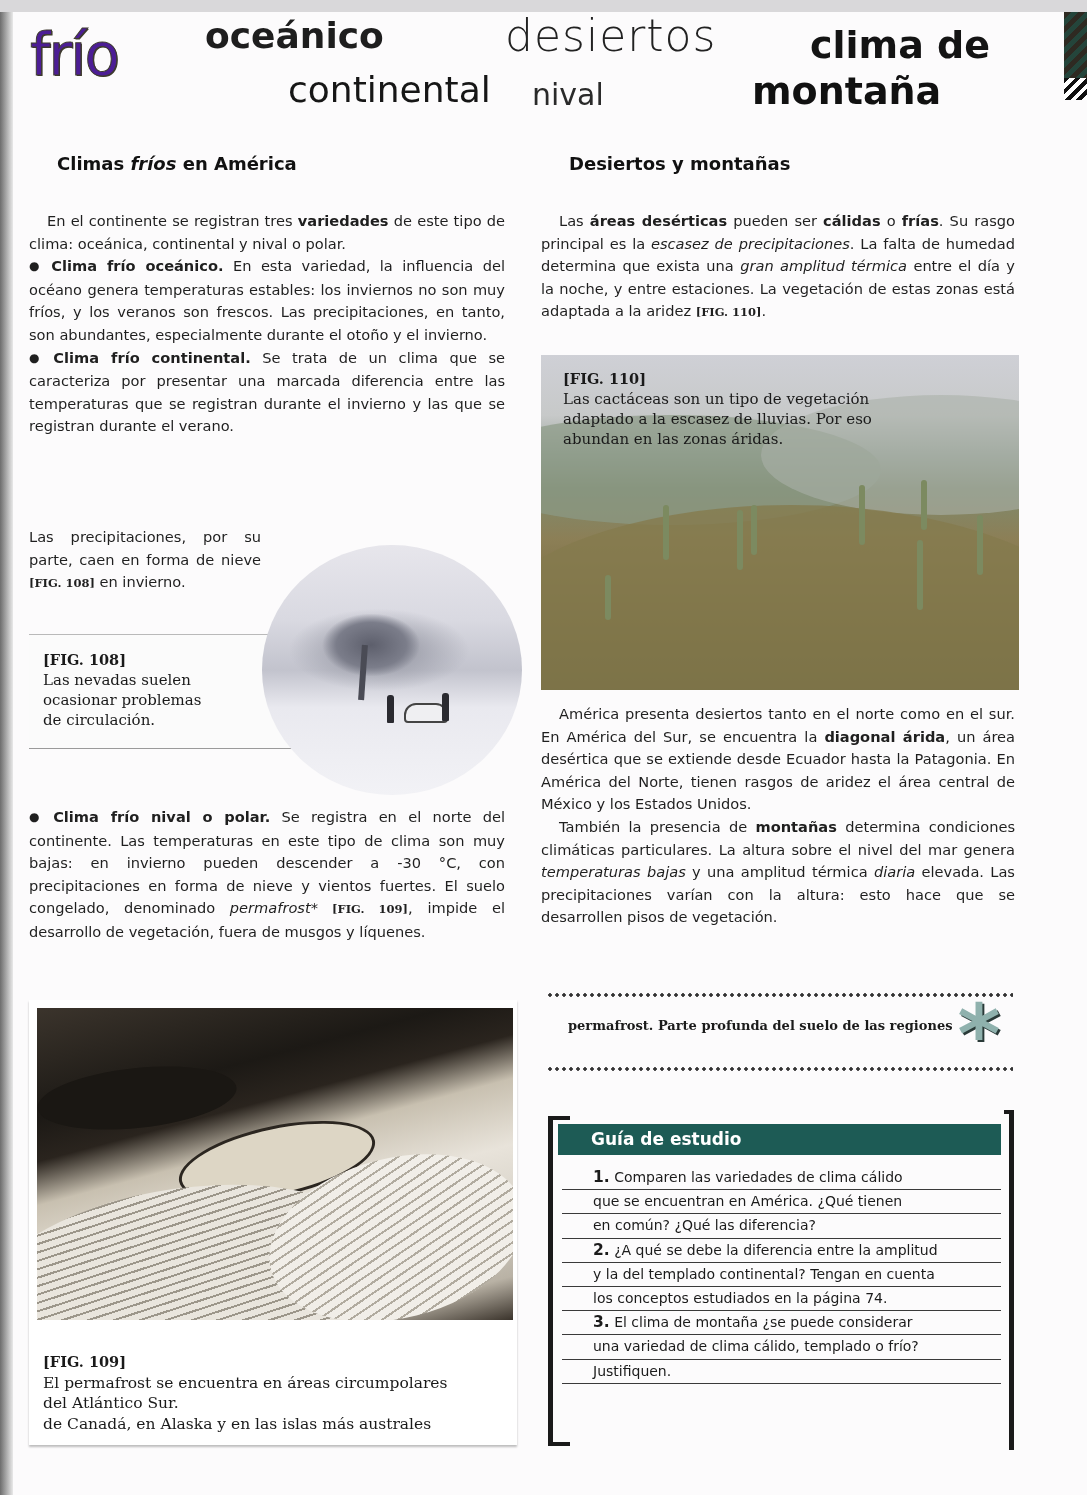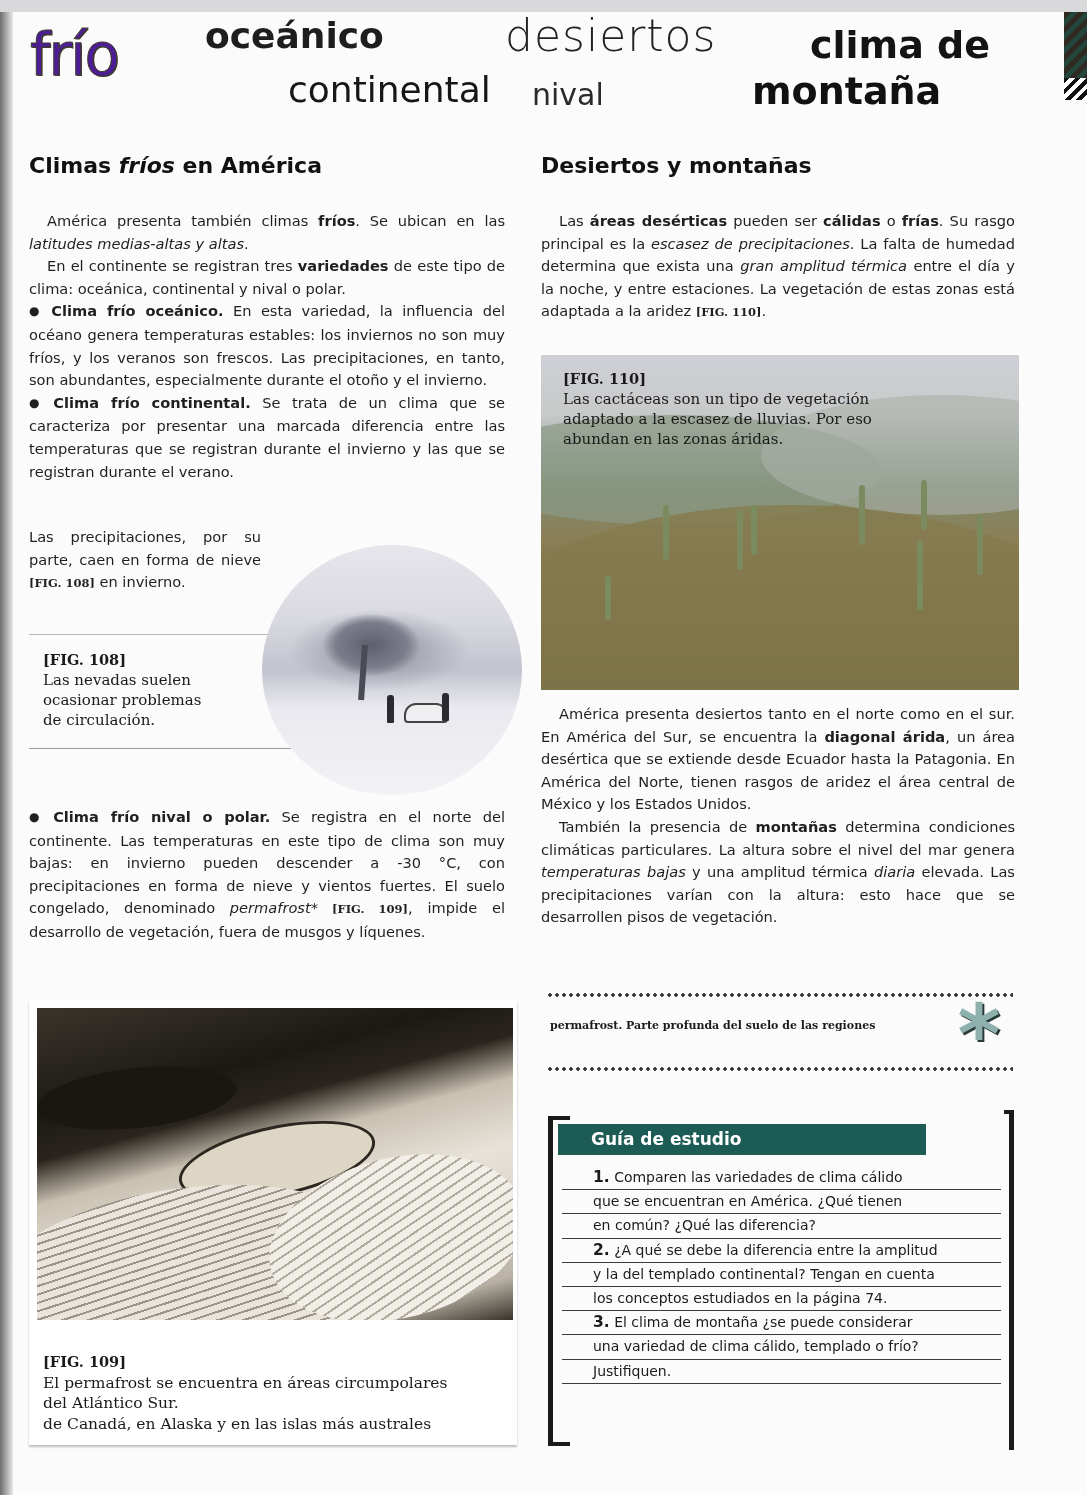--- a/index.html
+++ b/index.html
@@ -18,21 +18,21 @@
   .w-frio { left: 30px; top: 26px; font-size: 58px; font-weight: normal; color: #4c1d95; letter-spacing: -2px;
     text-shadow: 1px 1px 0 #3c382c; -webkit-text-stroke: 1px #3f3b30; }
   .w-oceanico { left: 205px; top: 18px; font-size: 36px; font-weight: bold; color: #1e1e1e; }
   .w-desiertos { left: 505px; top: 14px; font-size: 44px; font-weight: 300; color: #222; letter-spacing: 1px; }
   .w-clima { left: 810px; top: 26px; font-size: 38px; font-weight: bold; color: #141414; }
   .w-continental { left: 288px; top: 72px; font-size: 36px; color: #161616; }
   .w-nival { left: 532px; top: 80px; font-size: 30px; color: #2a2a2a; }
   .w-montana { left: 752px; top: 72px; font-size: 38px; font-weight: bold; color: #111; }
 
   
-  .h2 { position: absolute; font-size: 22px; font-weight: bold; color: #111; white-space: nowrap; }
+  .h2 { position: absolute; font-size: 18px; font-weight: bold; color: #111; white-space: nowrap; margin-left: 28px; }
   .h2 i { font-style: italic; }
   .txt { position: absolute; font-size: 14.6px; line-height: 22.6px; color: #1f1f1f; text-align: justify; }
   .txt p { margin: 0; }
   .txt .ind { text-indent: 18px; }
   .txt b { font-weight: bold; }
   .txt i { font-style: italic; }
   .bullet::before { content: "●"; font-size: 12px; margin-right: 7px; position: relative; top: -1px; }
   .figref { font-family: "DejaVu Serif", serif; font-weight: bold; font-size: 11.5px; }
 
   .left-col { left: 29px; width: 476px; }
@@ -68,31 +68,31 @@
   .fig109 .photo { position: absolute; left: 8px; top: 8px; width: 476px; height: 312px; overflow: hidden;
     background:
       linear-gradient(165deg,#3b342c 0%,#1c1915 25%,#2a241e 35%,#c8c0b0 45%,#e8e3da 60%,#d7d2c8 75%,#b9b2a5 90%,#3a332b 100%); }
   .fig109 .photo .band { position: absolute; border-radius: 50%; }
   .fig109 .caption { left: 14px; top: 352px; font-size: 15.5px; line-height: 20.5px; }
 
   
   .gloss { position: absolute; left: 548px; top: 993px; width: 465px; height: 80px; }
   .gloss .dots { position: absolute; left: 0; width: 465px; height: 4px;
     background: radial-gradient(circle at 2px 2px,#333 1.5px,transparent 2px) 0 0/7px 4px repeat-x; }
-  .gloss .text { position: absolute; left: 2px; top: 23px; font-family: "DejaVu Serif", serif; font-size: 11px; line-height: 19px; font-weight: bold; color: #1b1b1b; }
+  .gloss .text { position: absolute; left: 20px; top: 23px; font-family: "DejaVu Serif", serif; font-size: 13px; line-height: 19px; font-weight: bold; color: #1b1b1b; }
   .asterisk { position: absolute; left: 405px; top: 16px; width: 52px; height: 52px; color: #8fb1ad; font-size: 82px;
     line-height: 52px; text-align: center; font-weight: bold; text-shadow: 2px 2px 0 #2a3a38; font-family: "DejaVu Sans", sans-serif; }
 
   
   .guide { position: absolute; left: 548px; top: 1110px; width: 470px; height: 330px; }
   .guide .bracket-l { position: absolute; left: 0; top: 6px; width: 22px; height: 330px;
     border-left: 5px solid #1a1a1a; border-top: 4px solid #1a1a1a; border-bottom: 4px solid #1a1a1a; }
   .guide .bracket-r { position: absolute; right: 4px; top: 0; width: 10px; height: 340px;
     border-right: 5px solid #1a1a1a; border-top: 4px solid #1a1a1a; }
-  .guide .head { position: absolute; left: 10px; top: 14px; width: 368px; height: 31px; background: #1d5b55; color: #fff;
+  .guide .head { position: absolute; left: 10px; top: 14px; width: 443px; height: 31px; background: #1d5b55; color: #fff;
     font-size: 17px; font-weight: bold; padding: 5px 0 0 33px; }
   .guide .lines { position: absolute; left: 14px; top: 56px; width: 439px; }
   .guide .line { height: 24.2px; border-bottom: 1.5px solid #3a3a3a; font-size: 14px; line-height: 22px; padding-left: 31px; white-space: nowrap; color: #1b1b1b; }
   .guide .line b { font-weight: bold; font-size: 15.5px; }
 </style>
 </head>
 <body>
 
 <div class="topbar"></div>
 <div class="page">
@@ -108,21 +108,20 @@
 <div class="hw w-clima">clima de</div>
 <div class="hw w-continental">continental</div>
 <div class="hw w-nival">nival</div>
 <div class="hw w-montana">montaña</div>
 
 <div class="h2" style="left:29px; top:153px;">
   <span>Climas </span><i>fríos</i><span> en América</span>
 </div>
 
 <div class="txt left-col" style="top:210px;">
-  <p class="ind"><span>América presenta también climas </span><b>fríos</b><span>. Se ubican en las </span><i>latitudes medias-altas y altas</i><span>.</span></p>
   <p class="ind"><span>En el continente se registran tres </span><b>variedades</b><span> de este tipo de clima: oceánica, continental y nival o polar.</span></p>
   <p class="bullet"><b>Clima frío oceánico.</b><span> En esta variedad, la influencia del océano genera temperaturas estables: los inviernos no son muy fríos, y los veranos son frescos. Las precipitaciones, en tanto, son abundantes, especialmente durante el otoño y el invierno.</span></p>
   <p class="bullet"><b>Clima frío continental.</b><span> Se trata de un clima que se caracteriza por presentar una marcada diferencia entre las temperaturas que se registran durante el invierno y las que se registran durante el verano.</span></p>
 </div>
 
 <div class="txt" style="left:29px; top:526px; width:232px;">
   <p><span>Las precipitaciones, por su parte, caen en forma de nieve</span> <span class="figref">[FIG. 108]</span><span> en invierno.</span></p>
 </div>
 
 <div class="fig108-box"></div>

